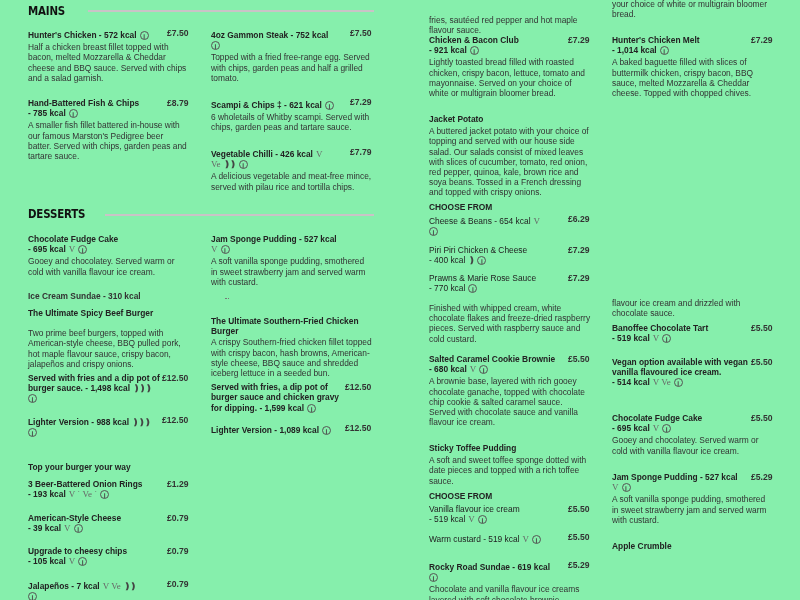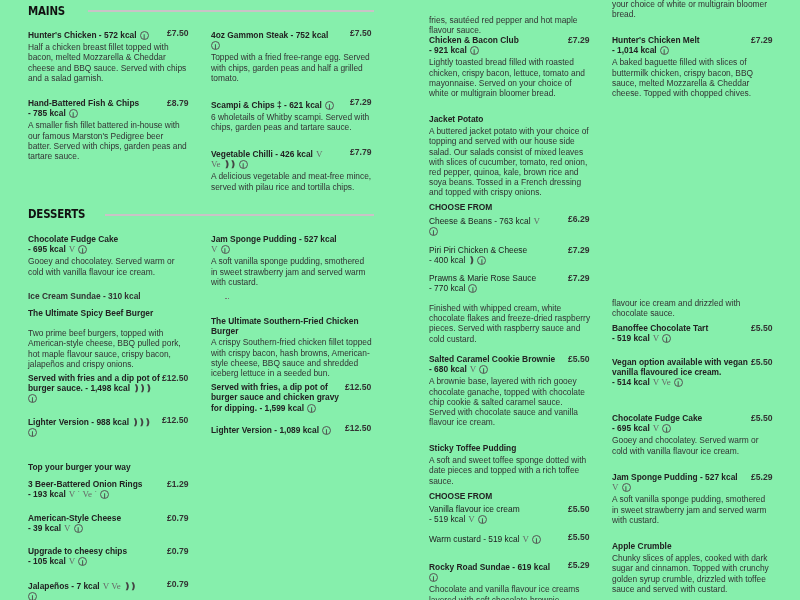--- a/index.html
+++ b/index.html
@@ -153,21 +153,21 @@
   </div>
 
   <div class="item" style="left:29px;top:114px;width:162px;">
     <span class="name line">Jacket Potato</span>
     <div class="desc">A buttered jacket potato with your choice of topping and served with our house side salad. Our salads consist of mixed leaves with slices of cucumber, tomato, red onion, red pepper, quinoa, kale, brown rice and soya beans. Tossed in a French dressing and topped with crispy onions.</div>
   </div>
 
   <div class="choose" style="left:29px;top:202px;">CHOOSE FROM</div>
 
   <div class="item" style="left:29px;top:216px;width:162px;">
-    <span>Cheese &amp; Beans</span><span> - 763 kcal</span><span class="mark">V</span>
+    <span>Cheese &amp; Beans</span><span> - 654 kcal</span><span class="mark">V</span>
     <span class="line"><span class="info" style="margin-left:0;">i</span></span>
     <span class="price" style="left:139px;top:-2px;">£6.29</span>
   </div>
 
   <div class="item" style="left:29px;top:245px;width:162px;">
     <span class="line">Piri Piri Chicken &amp; Cheese</span>
     <span>- 400 kcal</span><span class="chili">❫</span><span class="info">i</span>
     <span class="price" style="left:139px;top:0px;">£7.29</span>
   </div>
 
@@ -250,15 +250,14 @@
 
   <div class="item" style="left:212px;top:472px;width:162px;">
     <span class="name">Jam Sponge Pudding</span><span class="name"> - 527 kcal</span>
     <span class="line"><span class="mark" style="margin-left:0;">V</span><span class="info">i</span></span>
     <span class="price" style="left:139px;top:0px;">£5.29</span>
     <div class="desc">A soft vanilla sponge pudding, smothered in sweet strawberry jam and served warm with custard.</div>
   </div>
 
   <div class="item" style="left:212px;top:541px;width:162px;">
     <span class="name line">Apple Crumble</span>
-    <div class="desc">Chunky slices of apples, cooked with dark sugar and cinnamon. Topped with crunchy golden syrup crumble, drizzled with toffee sauce and served with custard.</div>
   </div>
 </div>
 
 </body></html>

